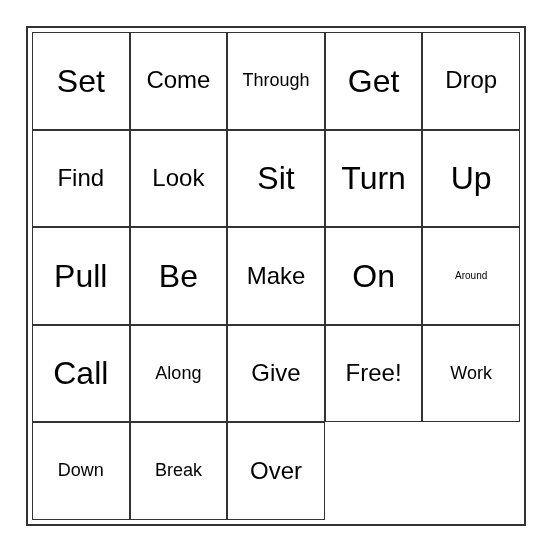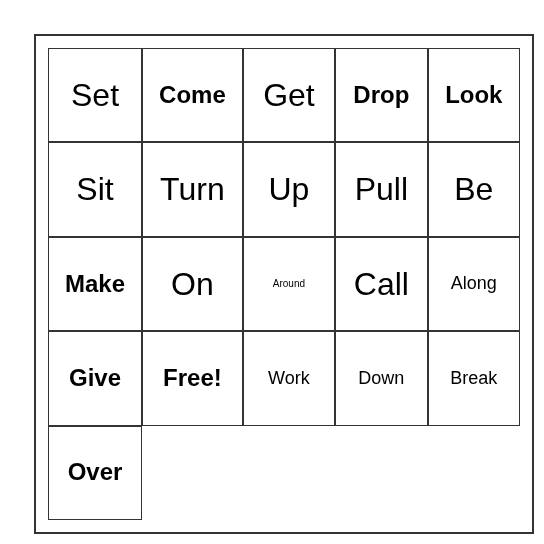--- a/index.html
+++ b/index.html
@@ -1,18 +1,18 @@
 <!DOCTYPE html>
 <html><head>
   <meta charset="utf-8">
   <style>
     * {
       box-sizing: border-box;
       margin: 0;
-      padding: 12px;
+      padding: 4px;
     }
 
     body {
       width: 544px;
       height: 544px;
       background: #ffffff;
       display: flex;
       align-items: center;
       justify-content: center;
       font-family: Arial, sans-serif;
@@ -41,21 +41,21 @@
       line-height: 1.2;
     }
 
     .size-large {
       font-size: 32px;
       font-weight: normal;
     }
 
     .size-medium {
       font-size: 24px;
-      font-weight: bold;
+      font-weight: normal;
     }
 
     .size-small {
       font-size: 18px;
       font-weight: normal;
     }
 
     .size-xsmall {
       font-size: 10px;
       font-weight: normal;
@@ -65,24 +65,30 @@
 <body>
 
 <div class="bingo-card" id="bingo-grid">
 <div class="bingo-cell">
       <span class="size-large">Set</span>
     </div>
     <div class="bingo-cell">
       <span class="size-medium">Come</span>
     </div>
     <div class="bingo-cell">
+      <span class="size-small">Through</span>
+    </div>
+    <div class="bingo-cell">
       <span class="size-large">Get</span>
     </div>
     <div class="bingo-cell">
       <span class="size-medium">Drop</span>
+    </div>
+    <div class="bingo-cell">
+      <span class="size-medium">Find</span>
     </div>
     <div class="bingo-cell">
       <span class="size-medium">Look</span>
     </div>
     <div class="bingo-cell">
       <span class="size-large">Sit</span>
     </div>
     <div class="bingo-cell">
       <span class="size-large">Turn</span>
     </div>

